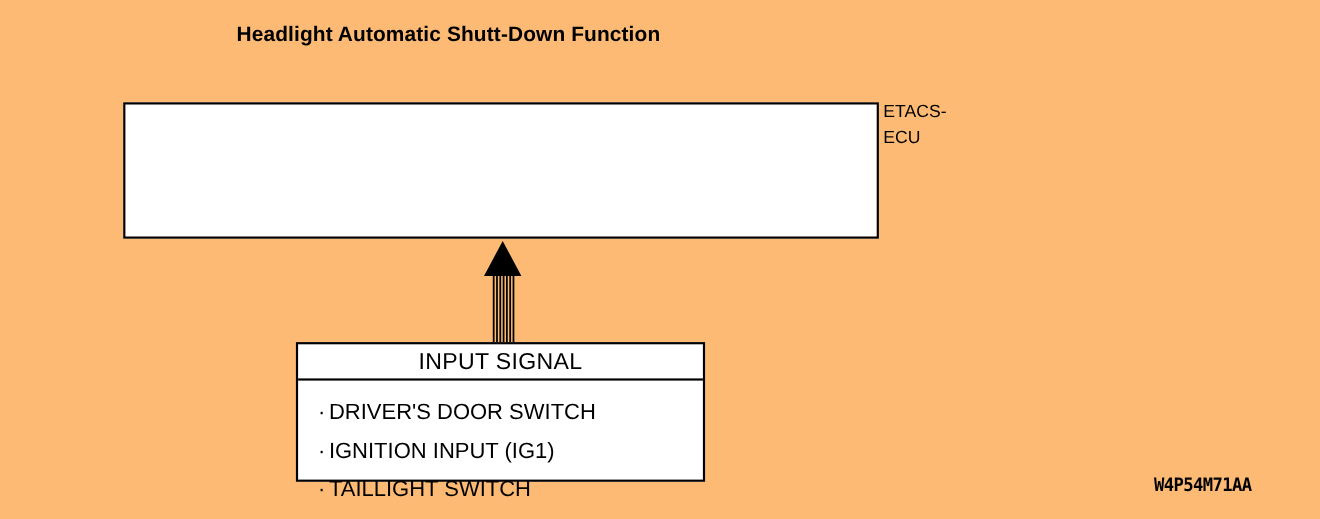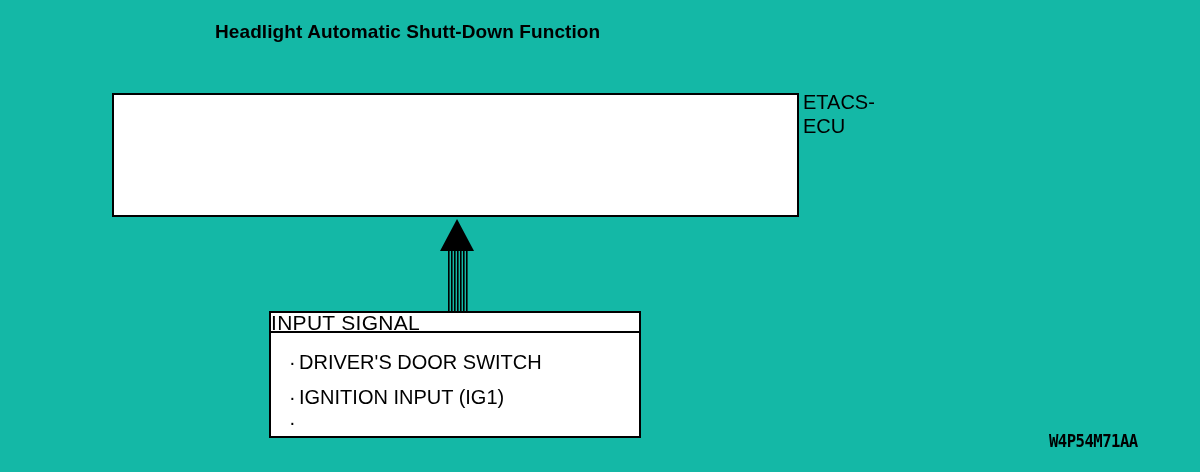--- a/index.html
+++ b/index.html
@@ -9,21 +9,21 @@
     background: #ffffff;
   }
   body {
     font-family: "Liberation Sans", sans-serif;
     color: #000000;
   }
   #diagram {
     position: relative;
     width: 1200px;
     height: 472px;
-    background: #14b8a6;
+    background: #fdba74;
     overflow: hidden;
   }
 
   
   .fig-title {
     position: absolute;
     left: 215px;
     top: 22px;
     font-size: 19px;
     font-weight: bold;
@@ -42,21 +42,21 @@
     border: 2px solid #000000;
     box-sizing: border-box;
     background: #ffffff;
   }
 
   
   .ecu-label {
     position: absolute;
     left: 803px;
     top: 90px;
-    font-size: 20px;
+    font-size: 16px;
     line-height: 24px;
     white-space: nowrap;
   }
   .ecu-label .line { display: block; }
 
   
   .signal-arrow {
     position: absolute;
     left: 439px;
     top: 217px;
@@ -70,26 +70,26 @@
     position: absolute;
     left: 269px;
     top: 311px;
     width: 372px;
     height: 127px;
     border: 2px solid #000000;
     box-sizing: border-box;
     background: #ffffff;
   }
   .input-panel-header {
-    height: 20px;
+    height: 33px;
     border-bottom: 2px solid #000000;
     box-sizing: border-box;
     display: flex;
     align-items: center;
-    justify-content: flex-start;
+    justify-content: center;
   }
   .input-panel-header-text {
     font-size: 21px;
     line-height: 21px;
     letter-spacing: 0.3px;
     white-space: nowrap;
   }
   .input-panel-body {
     padding: 7px 0 0 18px;
   }
@@ -166,20 +166,21 @@
         <span class="signal-text">DRIVER'S DOOR SWITCH</span>
       </div>
 
       <div class="signal-item">
         <span class="signal-bullet">·</span>
         <span class="signal-text">IGNITION INPUT (IG1)</span>
       </div>
 
       <div class="signal-item">
         <span class="signal-bullet">·</span>
+        <span class="signal-text">TAILLIGHT SWITCH</span>
       </div>
 
     </div>
   </div>
 
   <div class="figure-code">W4P54M71AA</div>
 
 </div>
 
 </body></html>

